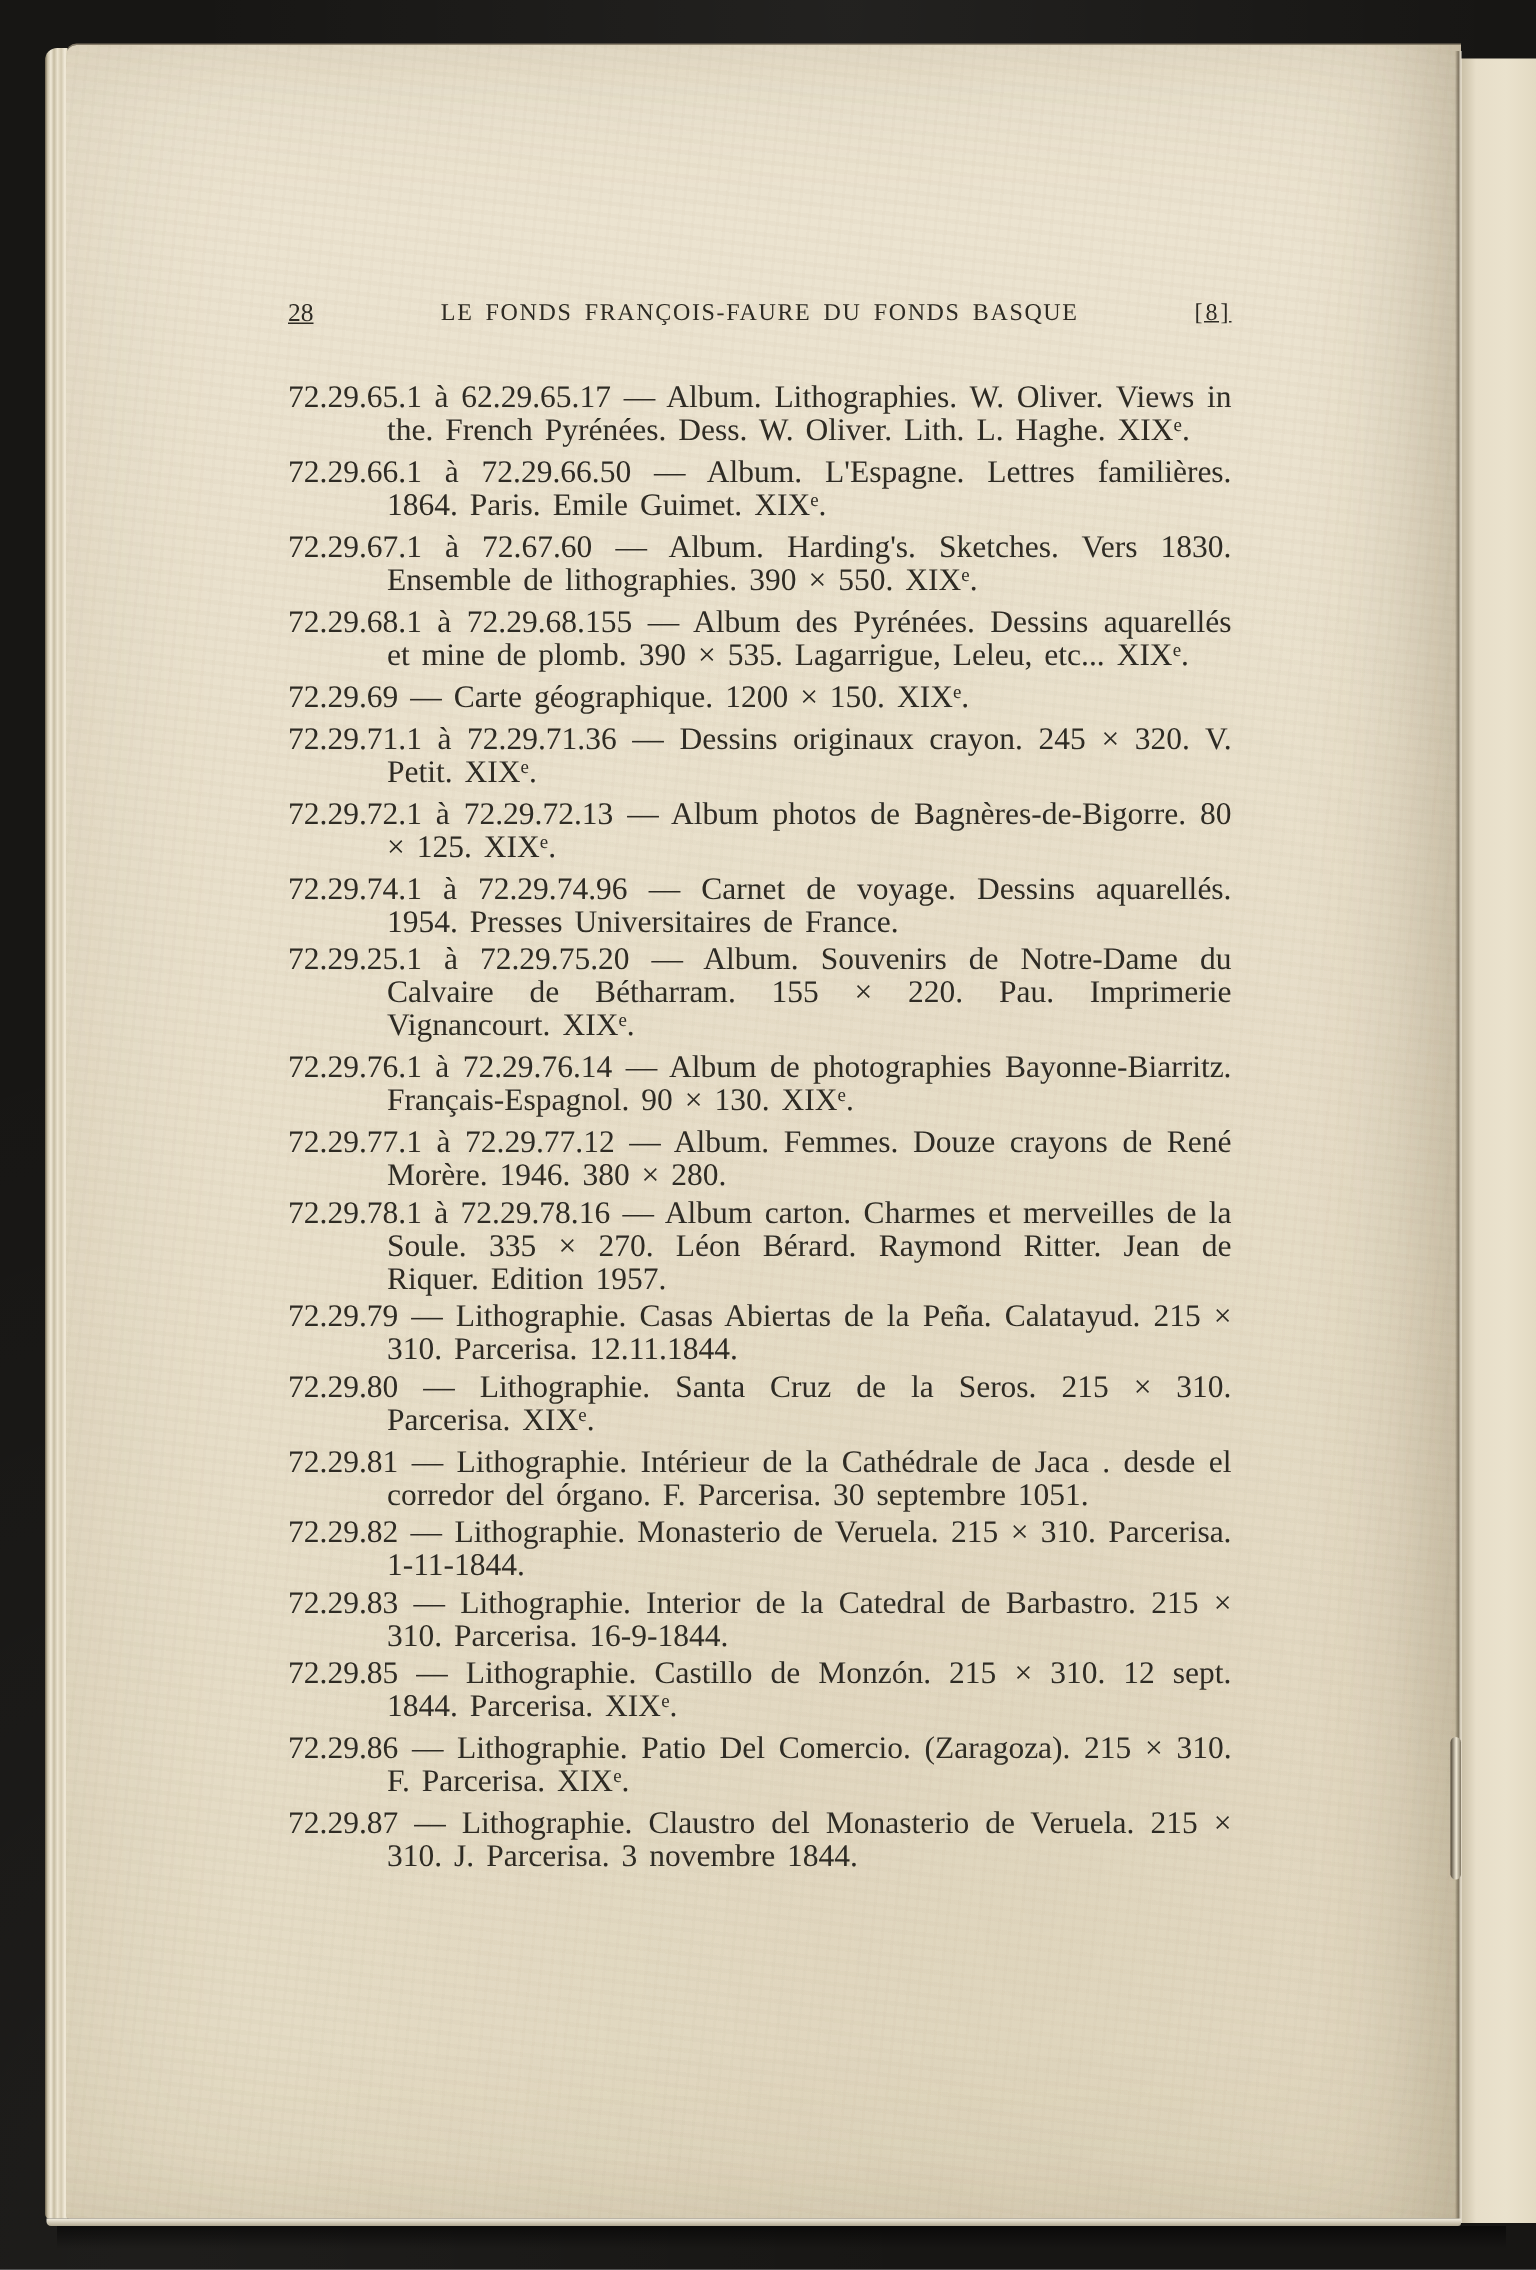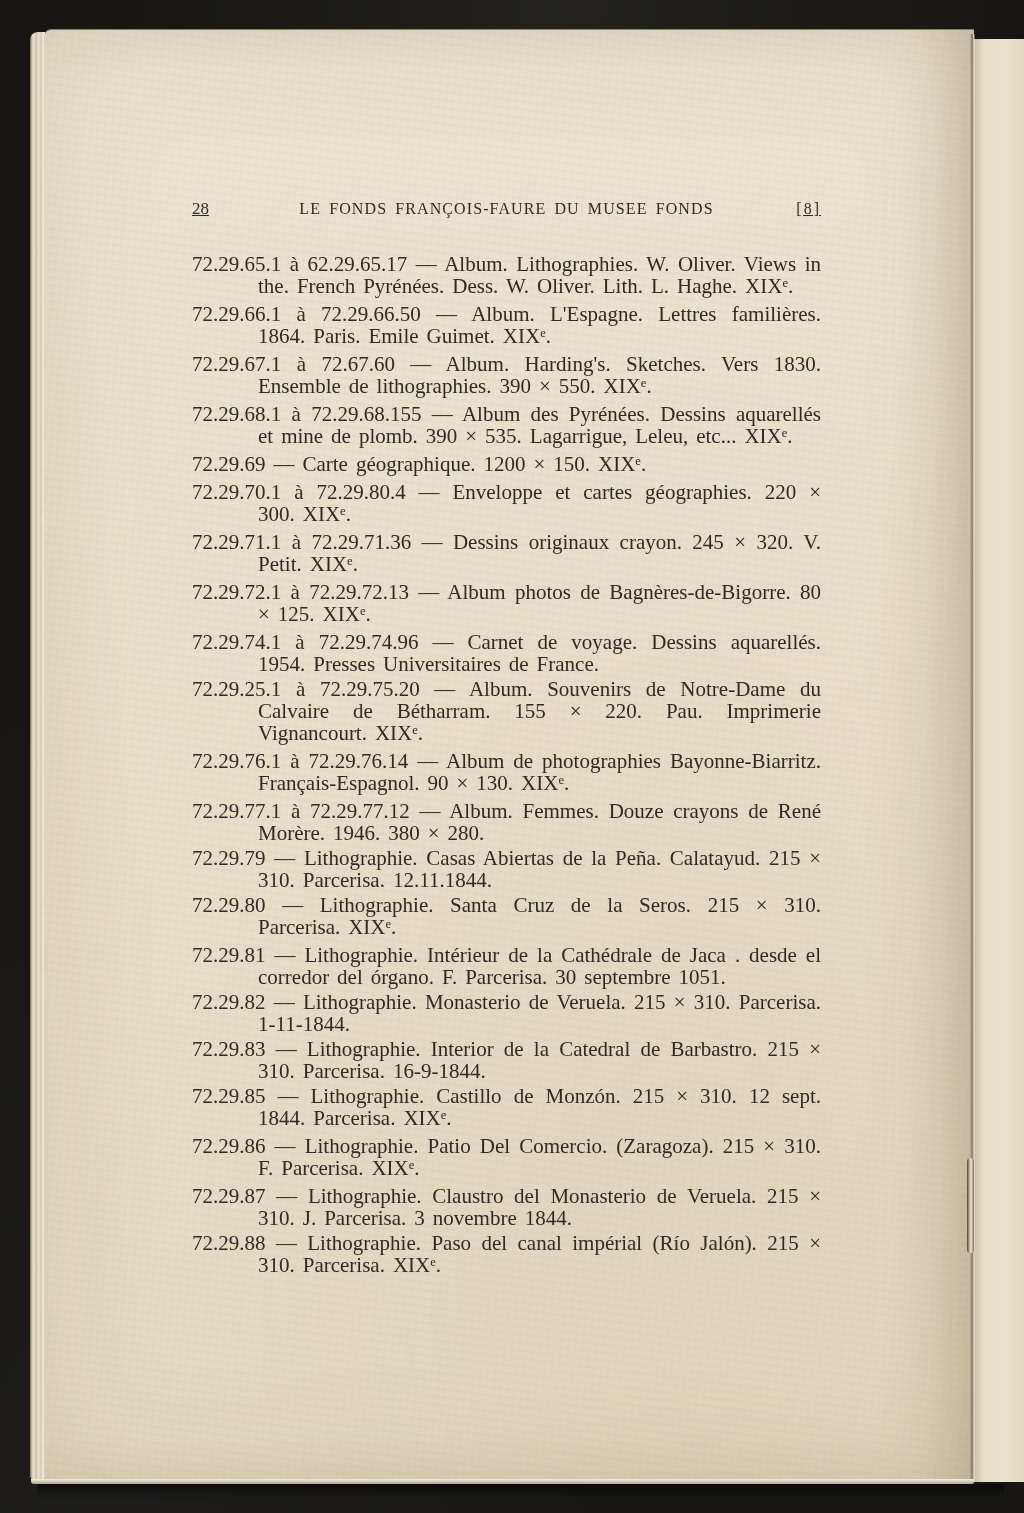--- a/index.html
+++ b/index.html
@@ -149,42 +149,41 @@
   <div class="right-strip"></div>
   <div class="gutter"></div>
   <div class="gutter-fold"></div>
   <div class="bottom-edge"></div>
   <div class="bottom-shadow"></div>
 
   <div class="content">
 
     <div class="header">
       <span class="page-num">28</span>
-      <span class="running-title">LE FONDS FRANÇOIS-FAURE DU MUSEE FONDS</span>
+      <span class="running-title">LE FONDS FRANÇOIS-FAURE DU FONDS BASQUE</span>
       <span class="folio">[8]</span>
     </div>
 
     <div class="entries">
         <p class="entry"><span>72.29.65.1 à 62.29.65.17</span> — <span>Album. Lithographies. W. Oliver. Views in the. French Pyrénées. Dess. W. Oliver. Lith. L. Haghe. XIX<sup>e</sup>.</span></p>
         <p class="entry"><span>72.29.66.1 à 72.29.66.50</span> — <span>Album. L'Espagne. Lettres familières. 1864. Paris. Emile Guimet. XIX<sup>e</sup>.</span></p>
         <p class="entry"><span>72.29.67.1 à 72.67.60</span> — <span>Album. Harding's. Sketches. Vers 1830. Ensemble de lithographies. 390 × 550. XIX<sup>e</sup>.</span></p>
         <p class="entry"><span>72.29.68.1 à 72.29.68.155</span> — <span>Album des Pyrénées. Dessins aquarellés et mine de plomb. 390 × 535. Lagarrigue, Leleu, etc... XIX<sup>e</sup>.</span></p>
         <p class="entry"><span>72.29.69</span> — <span>Carte géographique. 1200 × 150. XIX<sup>e</sup>.</span></p>
-        <p class="entry"><span>72.29.70.1 à 72.29.80.4</span> — <span>Enveloppe et cartes géographies. 220 × 300. XIX<sup>e</sup>.</span></p>
         <p class="entry"><span>72.29.71.1 à 72.29.71.36</span> — <span>Dessins originaux crayon. 245 × 320. V. Petit. XIX<sup>e</sup>.</span></p>
         <p class="entry"><span>72.29.72.1 à 72.29.72.13</span> — <span>Album photos de Bagnères-de-Bigorre. 80 × 125. XIX<sup>e</sup>.</span></p>
         <p class="entry"><span>72.29.74.1 à 72.29.74.96</span> — <span>Carnet de voyage. Dessins aquarellés. 1954. Presses Universitaires de France.</span></p>
         <p class="entry"><span>72.29.25.1 à 72.29.75.20</span> — <span>Album. Souvenirs de Notre-Dame du Calvaire de Bétharram. 155 × 220. Pau. Imprimerie Vignancourt. XIX<sup>e</sup>.</span></p>
         <p class="entry"><span>72.29.76.1 à 72.29.76.14</span> — <span>Album de photographies Bayonne-Biarritz. Français-Espagnol. 90 × 130. XIX<sup>e</sup>.</span></p>
         <p class="entry"><span>72.29.77.1 à 72.29.77.12</span> — <span>Album. Femmes. Douze crayons de René Morère. 1946. 380 × 280.</span></p>
+        <p class="entry"><span>72.29.78.1 à 72.29.78.16</span> — <span>Album carton. Charmes et merveilles de la Soule. 335 × 270. Léon Bérard. Raymond Ritter. Jean de Riquer. Edition 1957.</span></p>
         <p class="entry"><span>72.29.79</span> — <span>Lithographie. Casas Abiertas de la Peña. Calatayud. 215 × 310. Parcerisa. 12.11.1844.</span></p>
         <p class="entry"><span>72.29.80</span> — <span>Lithographie. Santa Cruz de la Seros. 215 × 310. Parcerisa. XIX<sup>e</sup>.</span></p>
         <p class="entry"><span>72.29.81</span> — <span>Lithographie. Intérieur de la Cathédrale de Jaca . desde el corredor del órgano. F. Parcerisa. 30 septembre 1051.</span></p>
         <p class="entry"><span>72.29.82</span> — <span>Lithographie. Monasterio de Veruela. 215 × 310. Parcerisa. 1-11-1844.</span></p>
         <p class="entry"><span>72.29.83</span> — <span>Lithographie. Interior de la Catedral de Barbastro. 215 × 310. Parcerisa. 16-9-1844.</span></p>
         <p class="entry"><span>72.29.85</span> — <span>Lithographie. Castillo de Monzón. 215 × 310. 12 sept. 1844. Parcerisa. XIX<sup>e</sup>.</span></p>
         <p class="entry"><span>72.29.86</span> — <span>Lithographie. Patio Del Comercio. (Zaragoza). 215 × 310. F. Parcerisa. XIX<sup>e</sup>.</span></p>
         <p class="entry"><span>72.29.87</span> — <span>Lithographie. Claustro del Monasterio de Veruela. 215 × 310. J. Parcerisa. 3 novembre 1844.</span></p>
-        <p class="entry"><span>72.29.88</span> — <span>Lithographie. Paso del canal impérial (Río Jalón). 215 × 310. Parcerisa. XIX<sup>e</sup>.</span></p>
       </div>
 
   </div>
 </div>
 
 </body></html>

